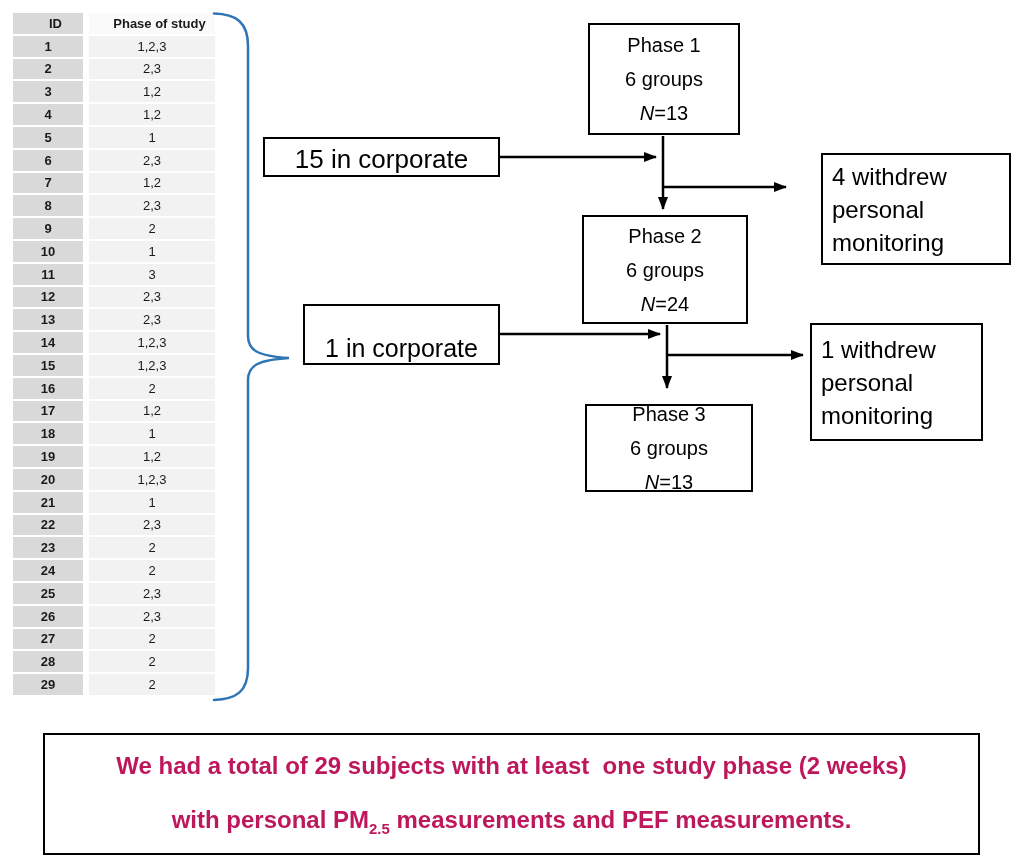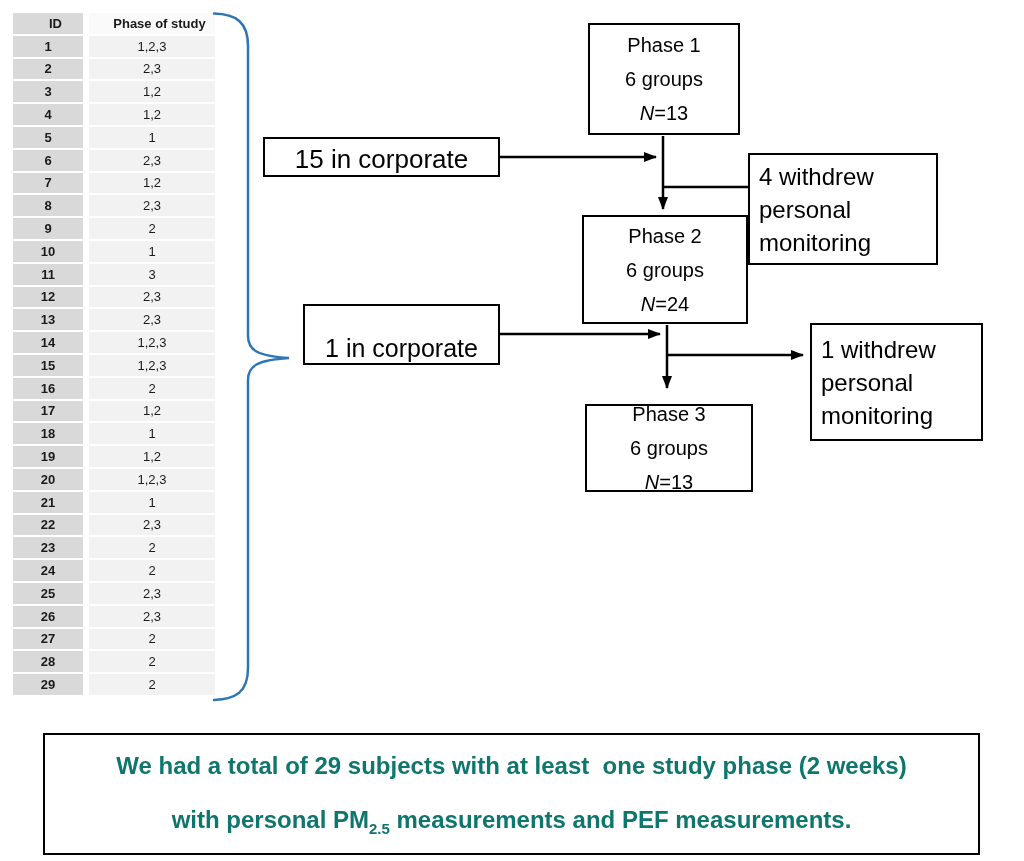--- a/index.html
+++ b/index.html
@@ -47,21 +47,21 @@
   }
   .cbox2 { font-size: 25px; }
   
   .summary-box {
     position: absolute;
     left: 43px; top: 733px; width: 937px; height: 122px;
     border: 2px solid #000; background: #fff;
     display: flex; flex-direction: column;
     align-items: center; justify-content: center;
     gap: 26px;
-    font-size: 24px; font-weight: bold; color: #0f766e;
+    font-size: 24px; font-weight: bold; color: #be185d;
     text-align: center;
   }
   .summary-line1 { white-space: pre; }
   sub.pm { font-size: 15px; font-weight: bold; }
   i.nvar { font-style: italic; }
 </style>
 </head>
 <body>
 
 <div class="canvas">
@@ -251,21 +251,21 @@
   <div class="fbox pbox" style="left:588px; top:23px; width:152px; height:112px;">
     <div>Phase 1</div>
     <div>6 groups</div>
     <div><i class="nvar">N</i><span>=13</span></div>
   </div>
 
   <div class="fbox cbox" style="left:263px; top:137px; width:237px; height:40px;">
     <span>15 in corporate</span>
   </div>
 
-  <div class="fbox wbox" style="left:748px; top:153px; width:190px; height:112px;">
+  <div class="fbox wbox" style="left:821px; top:153px; width:190px; height:112px;">
     <div>4 withdrew</div>
     <div>personal</div>
     <div>monitoring</div>
   </div>
 
   <div class="fbox pbox" style="left:582px; top:215px; width:166px; height:109px;">
     <div>Phase 2</div>
     <div>6 groups</div>
     <div><i class="nvar">N</i><span>=24</span></div>
   </div>

